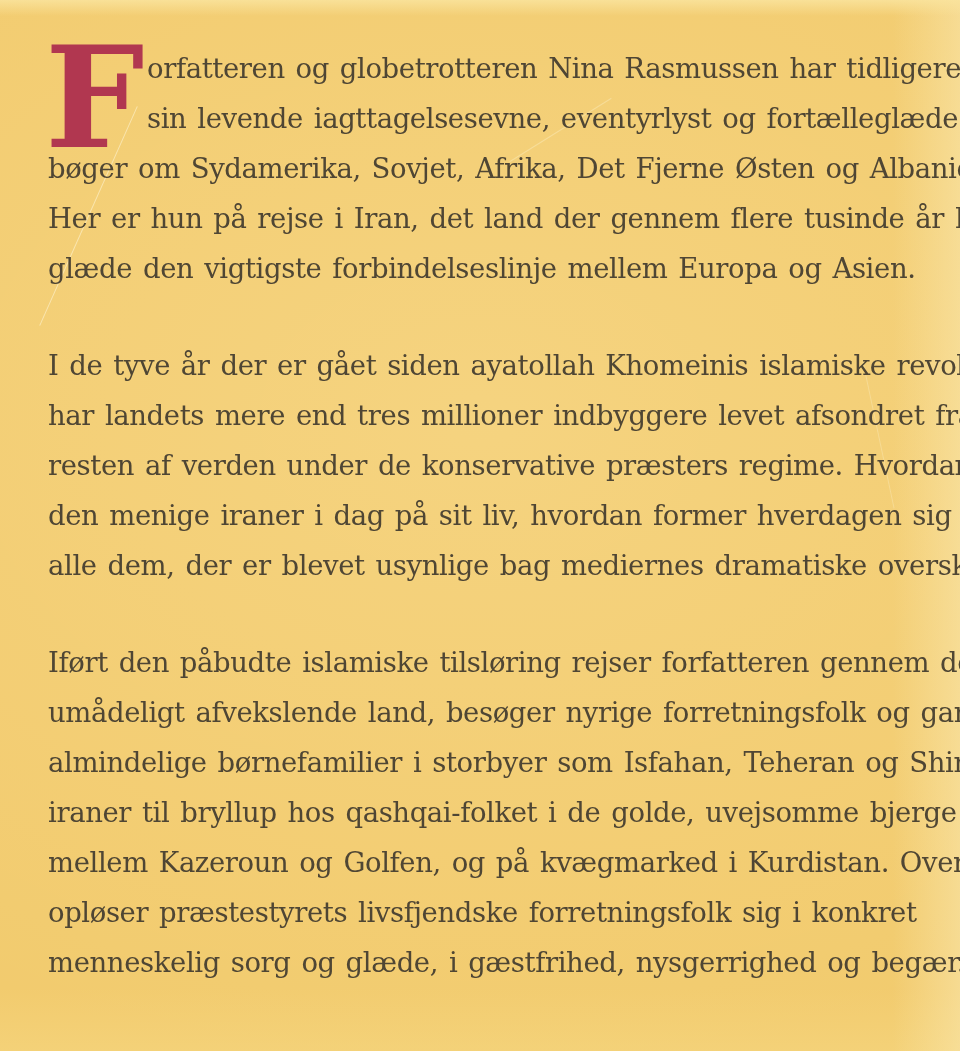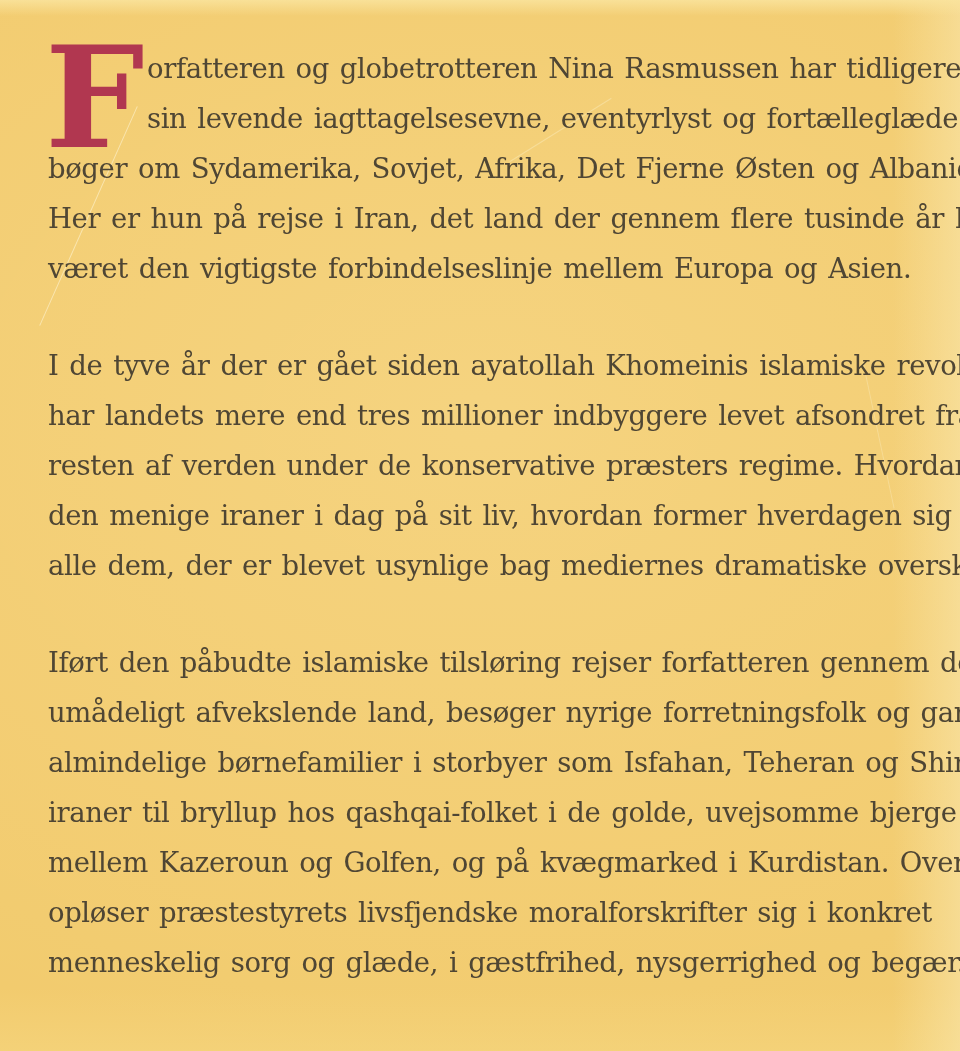--- a/index.html
+++ b/index.html
@@ -69,35 +69,35 @@
 
   <span class="drop-cap">F</span>
 
   <div class="blurb">
 
     <div class="para">
       <div class="line indent">orfatteren og globetrotteren Nina Rasmussen har tidligere foldet</div>
       <div class="line indent">sin levende iagttagelsesevne, eventyrlyst og fortælleglæde ud i</div>
       <div class="line">bøger om Sydamerika, Sovjet, Afrika, Det Fjerne Østen og Albanien.</div>
       <div class="line">Her er hun på rejse i Iran, det land der gennem flere tusinde år har</div>
-      <div class="line">været den vigtigste forbindelseslinje mellem Europa og Asien.</div>
+      <div class="line">glæde den vigtigste forbindelseslinje mellem Europa og Asien.</div>
     </div>
 
     <div class="para">
       <div class="line">I de tyve år der er gået siden ayatollah Khomeinis islamiske revolution</div>
       <div class="line">har landets mere end tres millioner indbyggere levet afsondret fra</div>
       <div class="line">resten af verden under de konservative præsters regime. Hvordan ser</div>
       <div class="line">den menige iraner i dag på sit liv, hvordan former hverdagen sig for</div>
       <div class="line">alle dem, der er blevet usynlige bag mediernes dramatiske overskrifter?</div>
     </div>
 
     <div class="para">
       <div class="line">Iført den påbudte islamiske tilsløring rejser forfatteren gennem det</div>
       <div class="line">umådeligt afvekslende land, besøger nyrige forretningsfolk og ganske</div>
       <div class="line">almindelige børnefamilier i storbyer som Isfahan, Teheran og Shiraz,</div>
       <div class="line">iraner til bryllup hos qashqai-folket i de golde, uvejsomme bjerge</div>
       <div class="line">mellem Kazeroun og Golfen, og på kvægmarked i Kurdistan. Overalt</div>
-      <div class="line">opløser præstestyrets livsfjendske moralforskrifter sig i konkret</div>
+      <div class="line">opløser præstestyrets livsfjendske forretningsfolk sig i konkret</div>
       <div class="line">menneskelig sorg og glæde, i gæstfrihed, nysgerrighed og begær.</div>
     </div>
 
   </div>
 </div>
 
 </body></html>

